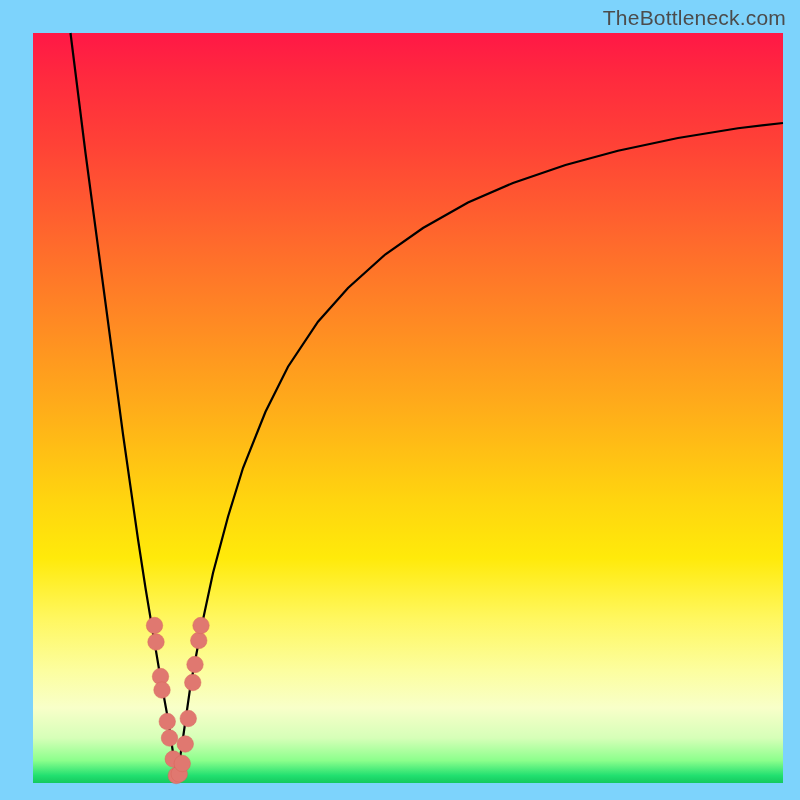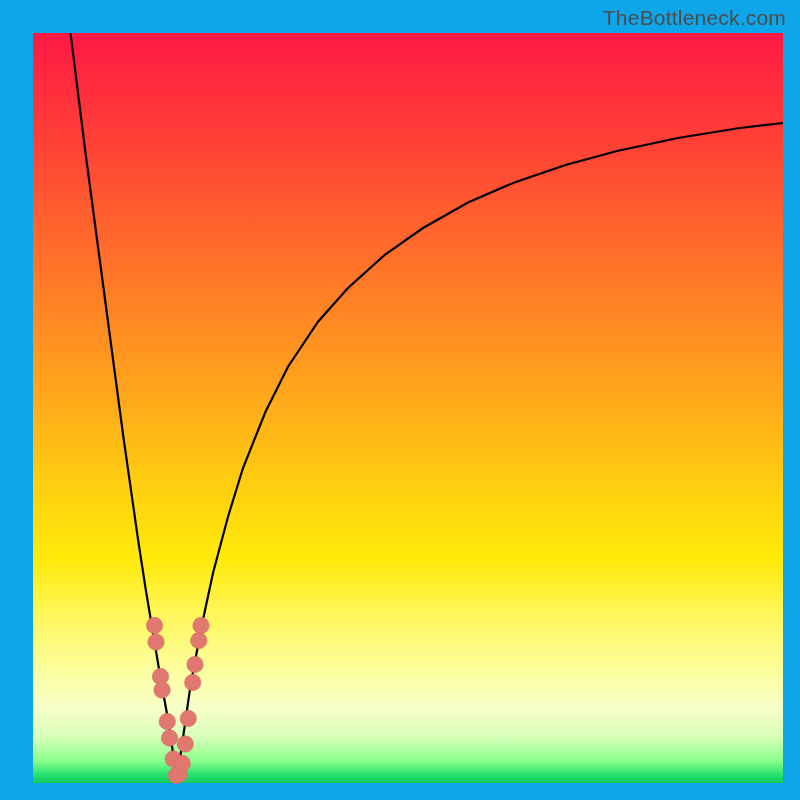--- a/index.html
+++ b/index.html
@@ -8,21 +8,21 @@
     width: 800px;
     height: 800px;
     background: #000;
     overflow: hidden;
     font-family: Arial, Helvetica, sans-serif;
   }
   .frame {
     position: absolute;
     left: 0; top: 0;
     width: 800px; height: 800px;
-    background: #0ea5e9;
+    background: #7dd3fc;
   }
   .plot-area {
     position: absolute;
     left: 33px;
     top: 33px;
     width: 750px;
     height: 750px;
     
     background: linear-gradient(to bottom,
       #ff1846 0%,

